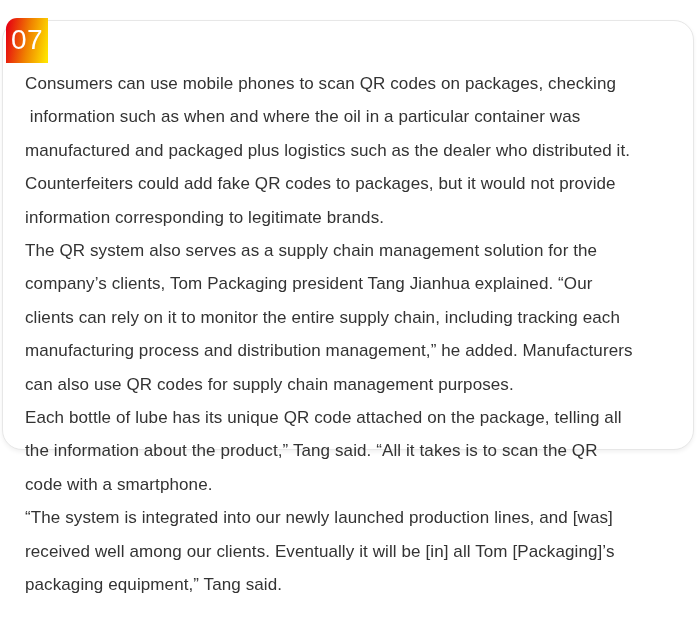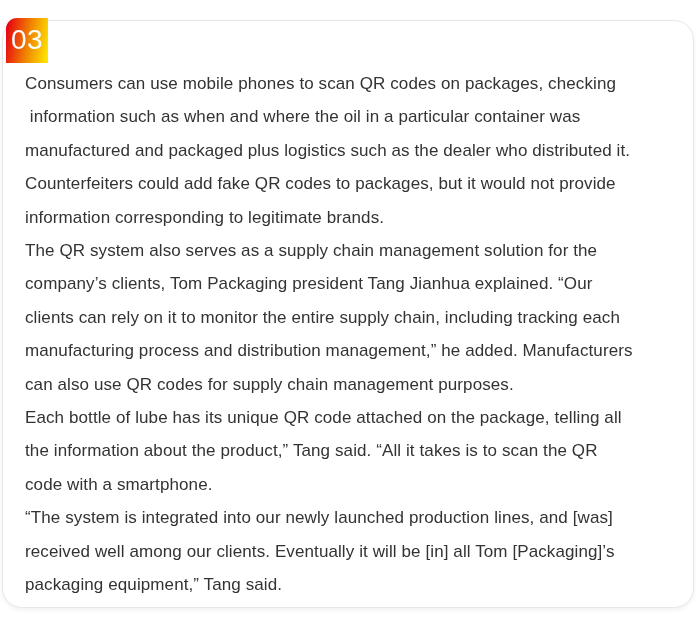--- a/index.html
+++ b/index.html
@@ -34,21 +34,21 @@
     font-weight: 400;
     letter-spacing: 0.5px;
     line-height: 1;
     padding-bottom: 2px;
   }
   .content-card {
     position: absolute;
     left: 2px;
     top: 20px;
     width: 692px;
-    height: 588px;
+    height: 430px;
     box-sizing: border-box;
     background: #ffffff;
     border: 1px solid #e7e7e7;
     border-radius: 20px;
     box-shadow: 0 2px 4px rgba(0,0,0,0.06);
     z-index: 1;
   }
   .article-text {
     margin: 0;
     padding: 46px 18px 0 22px;
@@ -57,21 +57,21 @@
     color: #333333;
     letter-spacing: 0.1px;
     white-space: pre-wrap;
   }
 </style>
 </head>
 <body>
 
 <div class="page">
   <div class="section-badge">
-    <span>03</span>
+    <span>07</span>
   </div>
   <div class="content-card">
     <p class="article-text">Consumers can use mobile phones to scan QR codes on packages, checking
  information such as when and where the oil in a particular container was
 manufactured and packaged plus logistics such as the dealer who distributed it.
 Counterfeiters could add fake QR codes to packages, but it would not provide
 information corresponding to legitimate brands.
 The QR system also serves as a supply chain management solution for the
 company’s clients, Tom Packaging president Tang Jianhua explained. “Our
 clients can rely on it to monitor the entire supply chain, including tracking each

